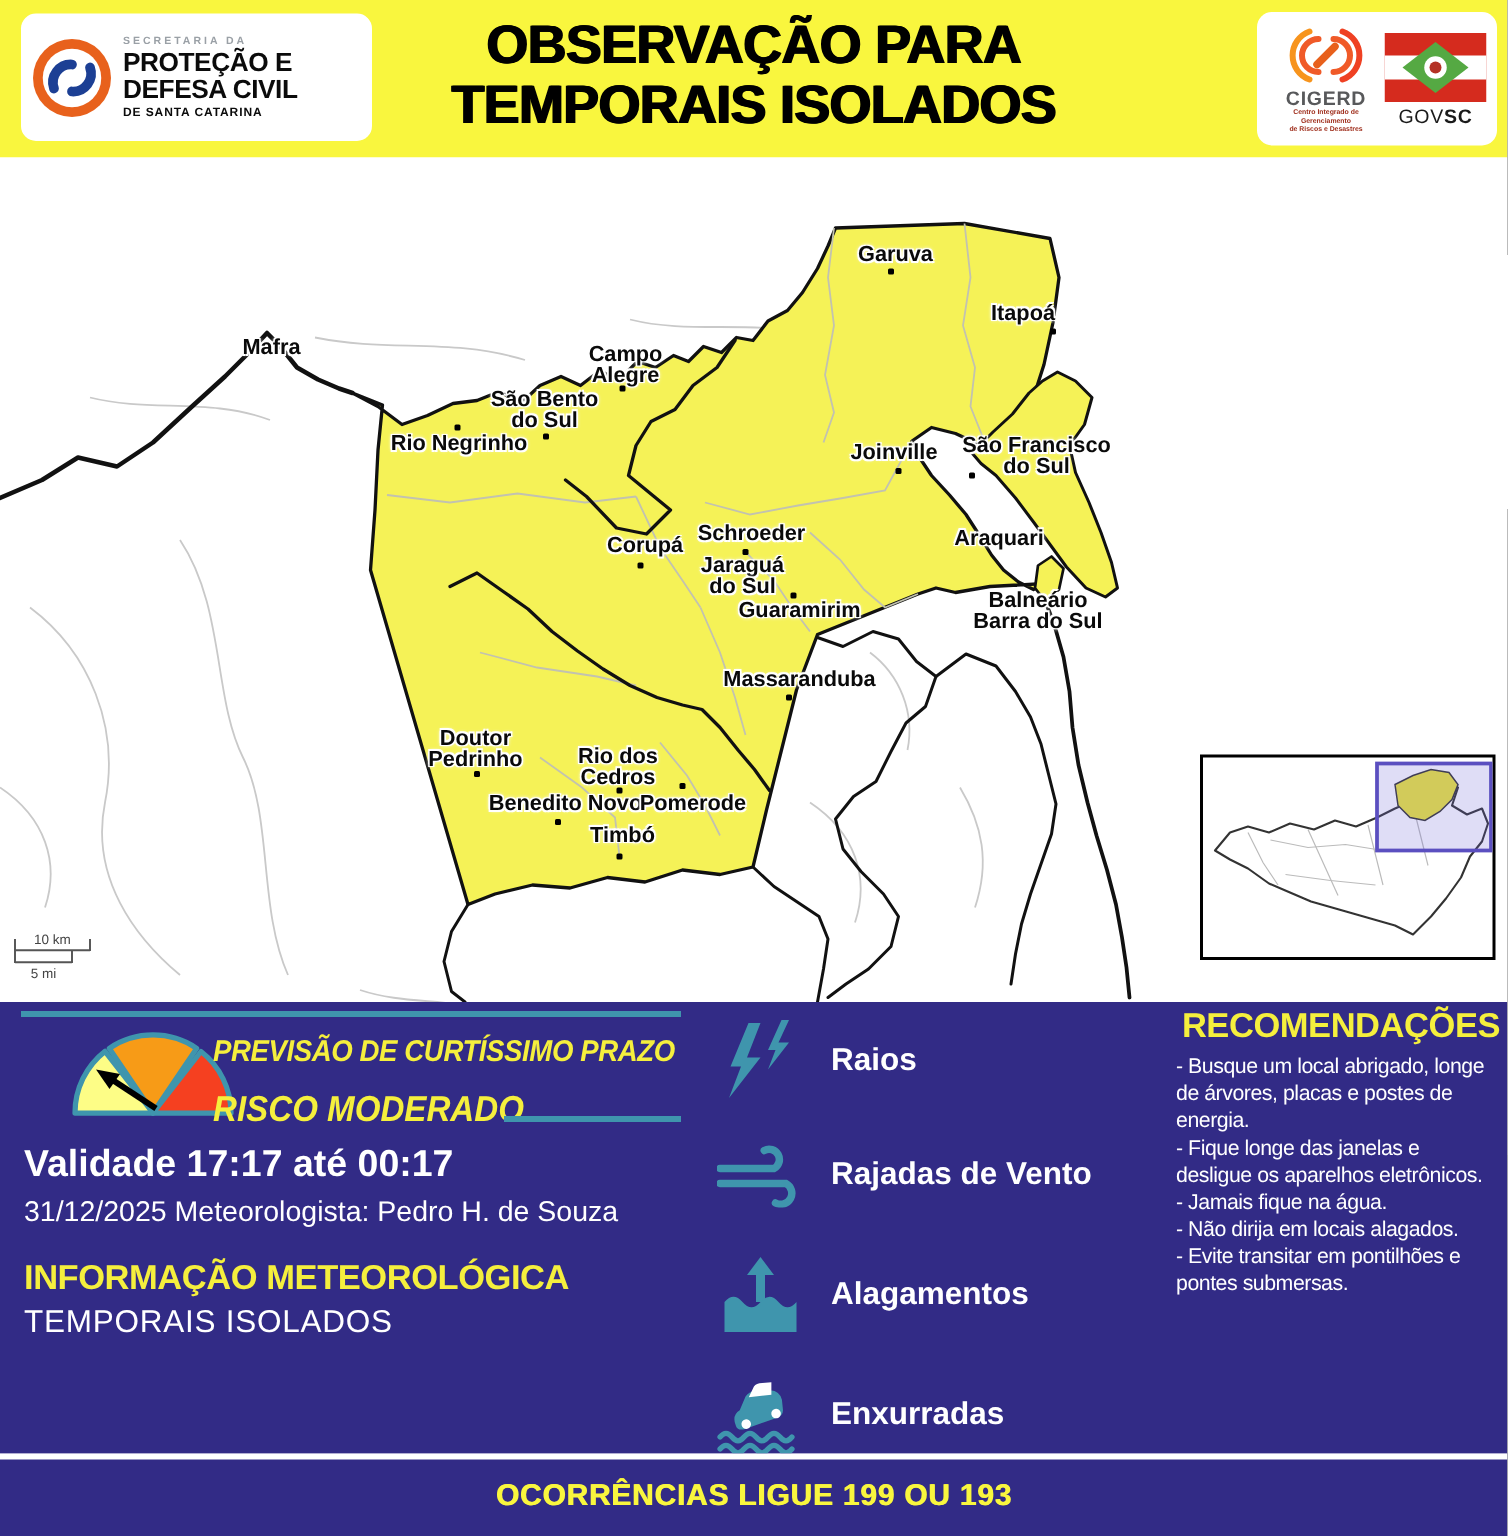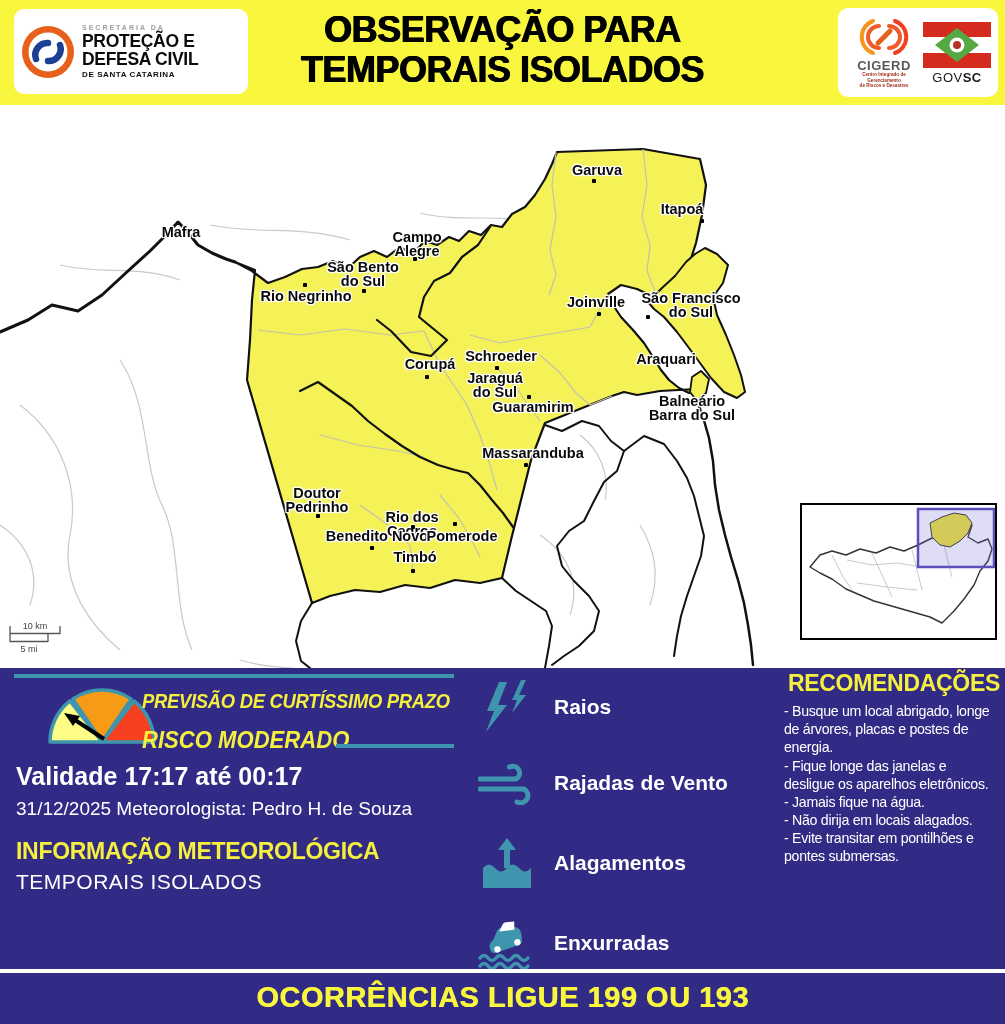--- a/index.html
+++ b/index.html
@@ -56,21 +56,21 @@
 
   .col-right{position:absolute;left:782px;top:0;width:218px;height:301px;}
   .rec-title{position:absolute;left:0;top:2px;width:100%;text-align:right;color:#F5EF3D;
              font-weight:bold;font-size:23px;letter-spacing:-0.3px;}
   .rec-list{position:absolute;left:2px;top:34px;width:214px;color:#fff;font-size:14.2px;
             line-height:1.28;letter-spacing:-0.3px;}
   .rec-item{margin:0;}
 
   
   .footer{position:absolute;left:0;top:969px;width:1005px;height:55px;background:#322B86;border-top:4px solid #fff;}
-  .footer-text{width:100%;text-align:center;color:#F9F63E;font-weight:bold;font-size:29px;
+  .footer-text{width:100%;text-align:center;color:#F9F63E;font-weight:bold;font-size:20px;
                line-height:49px;letter-spacing:0.5px;text-shadow:0.5px 0 #F9F63E;}
 </style>
 </head>
 <body>
 
 <div id="stage">
 
   <div class="header">
     <div class="logo-box logo-left">
       <svg width="56" height="56" viewBox="0 0 56 56">
@@ -188,21 +188,21 @@
         <div class="city-dot" style="left: 427px; top: 272px;"></div>
         <div class="city" style="left: 655px; top: 255px; margin-left: 11px;"><span>Araquari</span></div>
         <div class="city" style="left: 495px; top: 280px;"><span>Jaraguá</span><br><span>do Sul</span></div>
         <div class="city-dot" style="left: 529px; top: 292px;"></div>
         <div class="city" style="left: 533px; top: 303px;"><span>Guaramirim</span></div>
         <div class="city" style="left: 692px; top: 303px;"><span>Balneário</span><br><span>Barra do Sul</span></div>
         <div class="city" style="left: 533px; top: 349px;"><span>Massaranduba</span></div>
         <div class="city-dot" style="left: 526px; top: 360px;"></div>
         <div class="city" style="left: 317px; top: 395px;"><span>Doutor</span><br><span>Pedrinho</span></div>
         <div class="city-dot" style="left: 318px; top: 411px;"></div>
-        <div class="city" style="left: 412px; top: 407px; margin-top: 12px;"><span>Rio dos</span><br><span>Cedros</span></div>
+        <div class="city" style="left: 412px; top: 407px;"><span>Rio dos</span><br><span>Cedros</span></div>
         <div class="city-dot" style="left: 413px; top: 422px;"></div>
         <div class="city" style="left: 377px; top: 432px;"><span>Benedito Novo</span></div>
         <div class="city-dot" style="left: 372px; top: 443px;"></div>
         <div class="city" style="left: 462px; top: 432px;"><span>Pomerode</span></div>
         <div class="city-dot" style="left: 455px; top: 419px;"></div>
         <div class="city" style="left: 415px; top: 453px;"><span>Timbó</span></div>
         <div class="city-dot" style="left: 413px; top: 466px;"></div>
       </div>
 
     <svg class="scalebar" width="72" height="40" viewBox="0 0 72 40">

